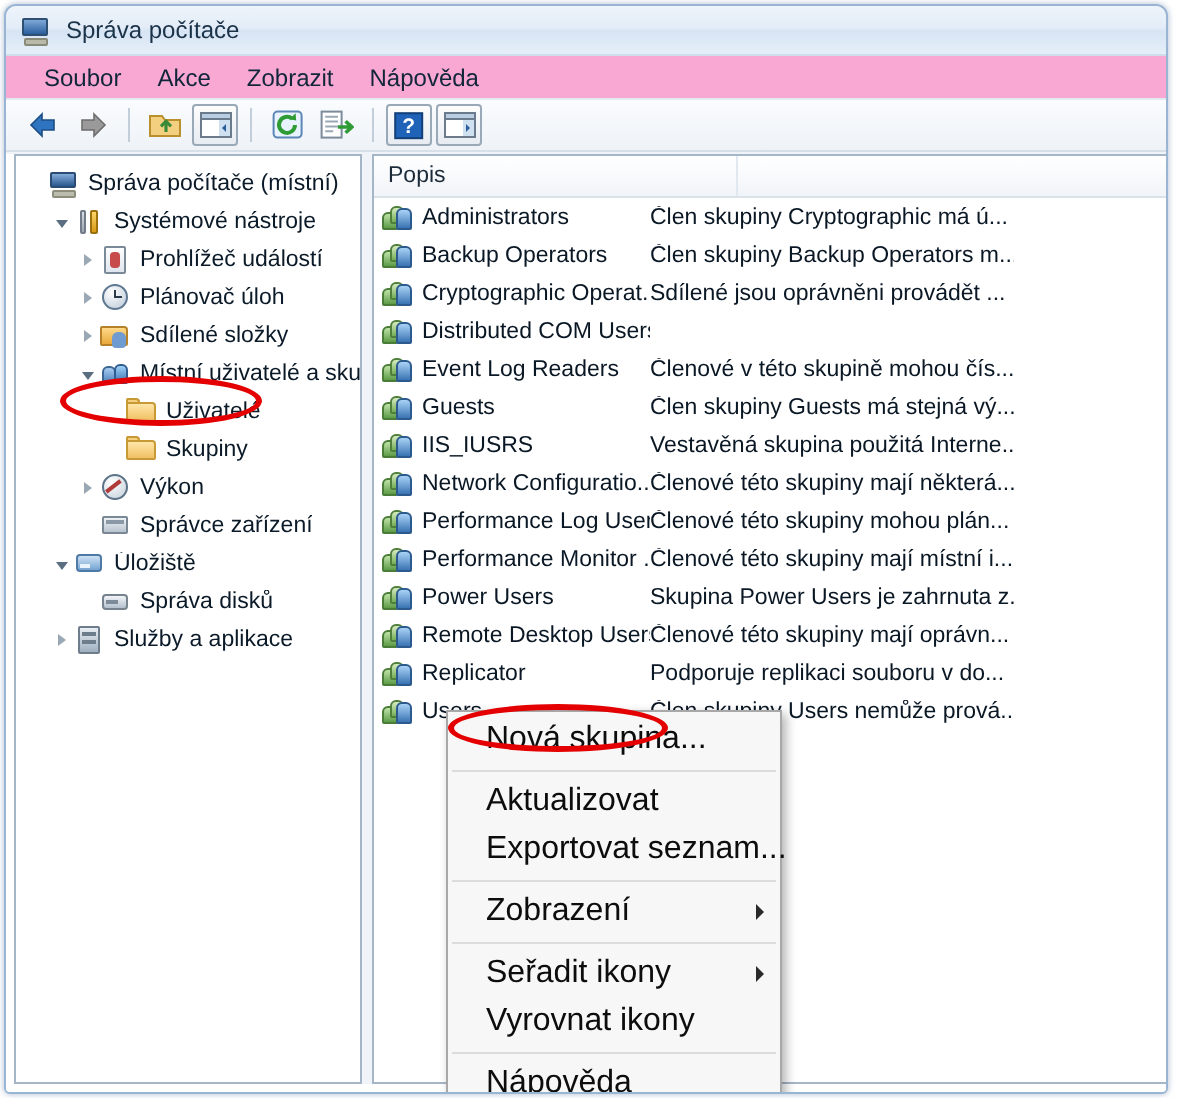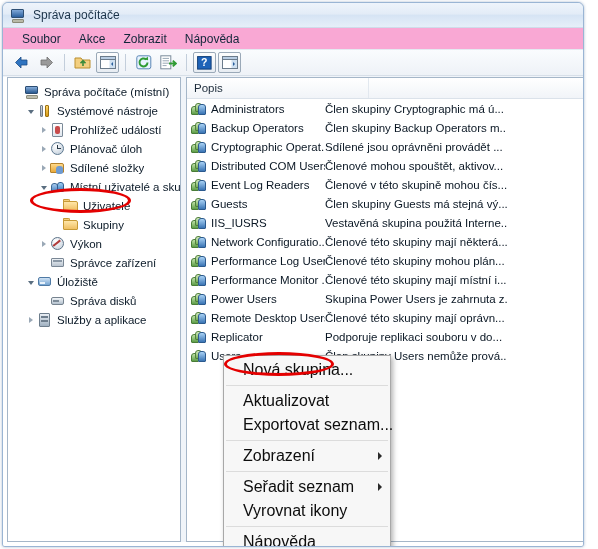--- a/index.html
+++ b/index.html
@@ -640,21 +640,20 @@
             </div>
             <div class="lv-row">
               <div class="lv-c1">
                 <span class="grp-ico">
                   <i class="g1"></i>
                   <i class="g2"></i>
                   <i class="g3"></i>
                 </span>
                 <span>Distributed COM Users</span>
               </div>
-              <div class="lv-c2">Členové mohou spouštět, aktivov...</div>
               <div class="lv-c3"></div>
             </div>
             <div class="lv-row">
               <div class="lv-c1">
                 <span class="grp-ico">
                   <i class="g1"></i>
                   <i class="g2"></i>
                   <i class="g3"></i>
                 </span>
                 <span>Event Log Readers</span>
@@ -786,21 +785,21 @@
         <div class="ctx-item">
           <span>Exportovat seznam...</span>
         </div>
         <div class="ctx-sep"></div>
         <div class="ctx-item">
           <span>Zobrazení</span>
           <span class="sub"></span>
         </div>
         <div class="ctx-sep"></div>
         <div class="ctx-item">
-          <span>Seřadit seznam</span>
+          <span>Seřadit ikony</span>
           <span class="sub"></span>
         </div>
         <div class="ctx-item">
           <span>Vyrovnat ikony</span>
         </div>
         <div class="ctx-sep"></div>
         <div class="ctx-item">
           <span>Nápověda</span>
         </div>
       </div>

